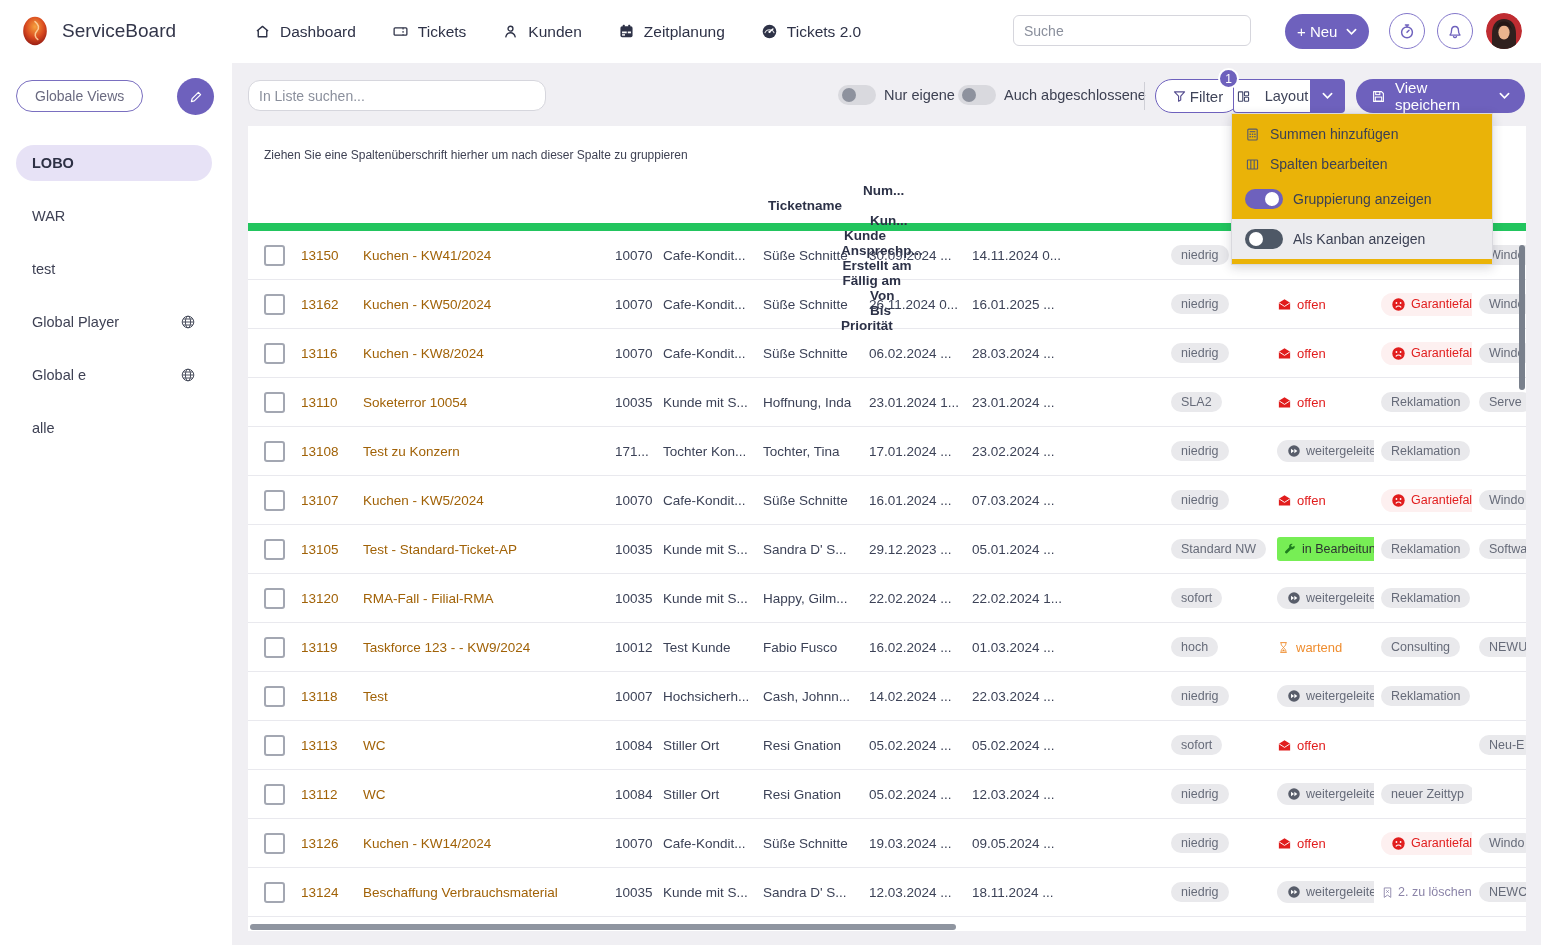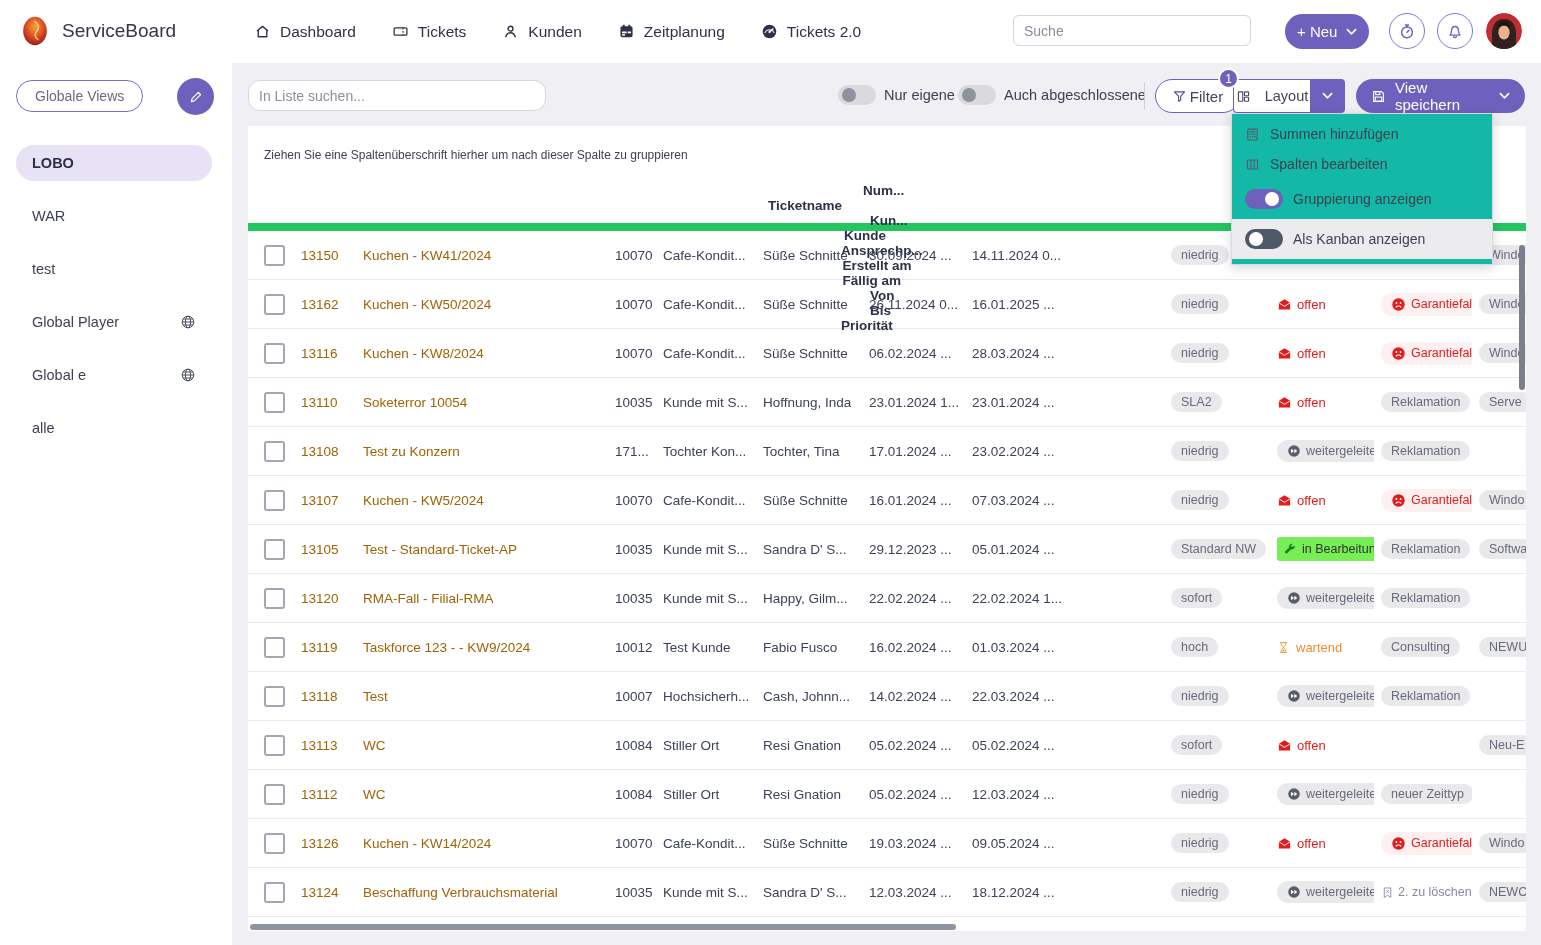--- a/index.html
+++ b/index.html
@@ -55,21 +55,21 @@
   .layout-btn{position:absolute;left:1001px;top:16px;height:34px;display:flex;cursor:pointer;}
   .layout-main{width:77px;border:1px solid #6e61bd;border-right:none;border-radius:4px 0 0 4px;background:#fff;
       display:flex;align-items:center;justify-content:center;gap:14px;color:#3f4459;font-size:14.5px;box-sizing:border-box;}
   .layout-main .ic{color:#44496b;}
   .layout-arrow{width:35px;background:#6e61bd;border-radius:0 4px 4px 0;display:flex;align-items:center;justify-content:center;}
   .save-btn{position:absolute;left:1124px;top:16px;height:34px;width:169px;border-radius:17px;background:#6e61bd;color:#fff;
       display:flex;align-items:center;padding:0 15px;gap:9px;font-size:15px;cursor:pointer;box-sizing:border-box;}
   .save-btn .chev{margin-left:auto;}
 
   
-  .menu{position:absolute;left:999px;top:50px;width:262px;background:#14b8a6;border:1px solid #d9d9de;
+  .menu{position:absolute;left:999px;top:50px;width:262px;background:#eab308;border:1px solid #d9d9de;
       box-shadow:0 3px 10px rgba(40,40,60,.18);z-index:40;padding:5px 0;box-sizing:border-box;}
   .menu-item{height:30px;display:flex;align-items:center;gap:10px;padding:0 13px;font-size:14px;color:#3c4154;cursor:pointer;}
   .menu-item .ic{color:#565b6e;}
   .menu-item.toggle-row{height:40px;}
   .menu-item.hl{background:#ececef;}
 
   
   .card{position:absolute;left:16px;top:63px;width:1278px;height:805px;background:#fff;overflow:hidden;}
   .group-hint{height:57px;display:flex;align-items:center;padding-left:16px;color:#3f4254;font-size:12px;}
   .trow{display:flex;align-items:center;box-sizing:border-box;}
@@ -822,21 +822,21 @@
             <div class="c col-num">
               <span class="link">13124</span>
             </div>
             <div class="c col-name">
               <span class="link">Beschaffung Verbrauchsmaterial</span>
             </div>
             <div class="c col-knr">10035</div>
             <div class="c col-kunde">Kunde mit S...</div>
             <div class="c col-anspr">Sandra D' S...</div>
             <div class="c col-erst">12.03.2024 ...</div>
-            <div class="c col-faell">18.12.2024 ...</div>
+            <div class="c col-faell">18.11.2024 ...</div>
             <div class="c col-von"></div>
             <div class="c col-bis"></div>
             <div class="c col-prio">
               <span class="pill">niedrig</span>
             </div>
             <div class="c col-status">
               <span class="pill"><span class="ic">
                   <svg viewBox="0 0 16 16" width="14" height="14">
                     <circle cx="8" cy="8" r="6.6" fill="#585d6a"></circle>
                     <path d="M4.6 5.4v5.2L8 8zM8.4 5.4v5.2L11.8 8z" fill="#fff"></path>

